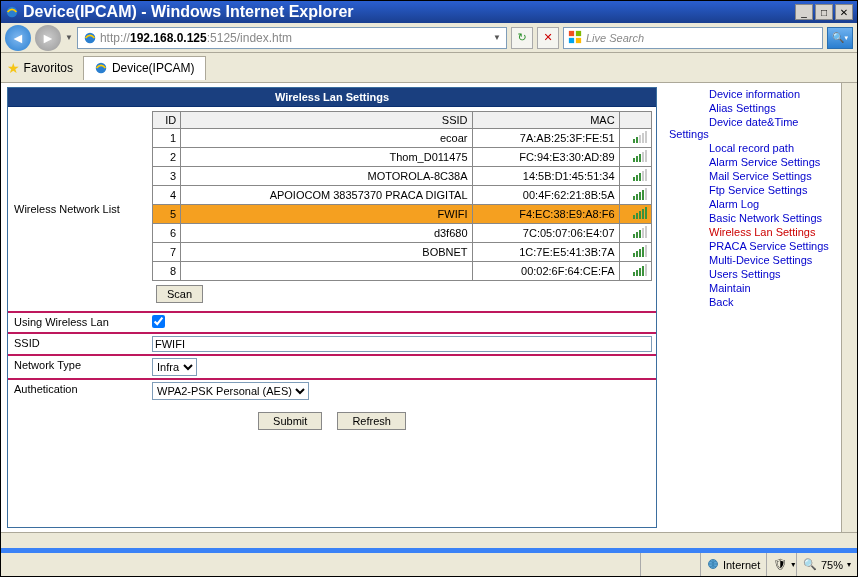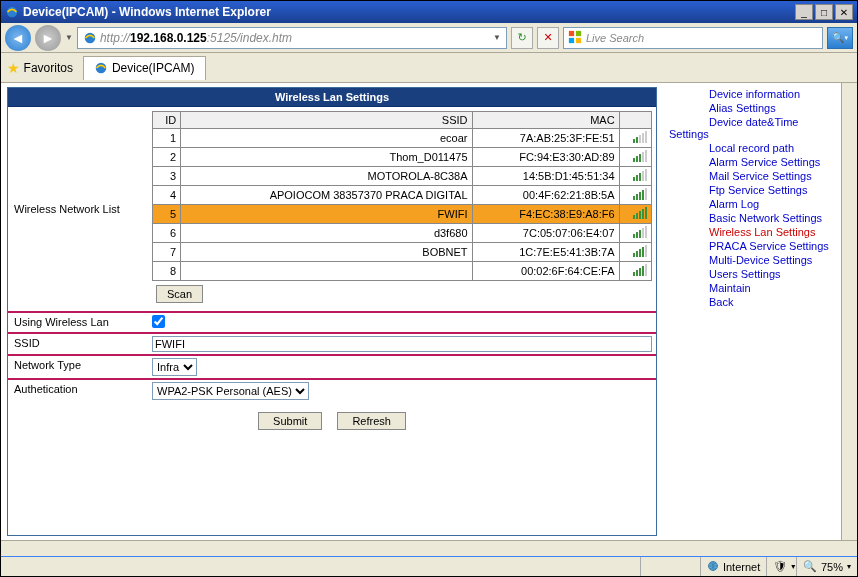--- a/index.html
+++ b/index.html
@@ -1,30 +1,30 @@
 <!DOCTYPE html>
 <html><head>
 <meta charset="utf-8">
 <style>
   * { box-sizing: border-box; }
   body { margin:0; font-family: Tahoma, Arial, sans-serif; font-size:11px; background:#fff; }
   .window { width:858px; height:577px; border:1px solid #000; background:#ece9d8; display:flex; flex-direction:column; }
   .titlebar { height:22px; background:linear-gradient(#2a5fd0,#1a3f90); color:#fff; display:flex; align-items:center; padding:0 4px; }
   .titlebar .icon { width:14px; height:14px; margin-right:4px; display:inline-flex; }
-  .title-text { font-weight:bold; font-size:12px; flex:1; }
+  .title-text { font-weight:bold; font-size:16px; flex:1; }
   .win-btns { display:flex; gap:2px; }
   .win-btn { width:18px; height:16px; background:#d6d3ce; border:1px solid #888; display:flex; align-items:center; justify-content:center; font-size:10px; color:#000; cursor:pointer; }
   .toolbar1 { height:30px; background:#ece9d8; border-bottom:1px solid #aca899; display:flex; align-items:center; padding:2px 4px; gap:4px; }
   .nav-btn { width:26px; height:26px; border-radius:50%; display:flex; align-items:center; justify-content:center; font-size:14px; color:#fff; cursor:pointer; }
   .nav-back { background:radial-gradient(#7fb8f0,#2a7fd0); }
   .nav-fwd { background:radial-gradient(#ccc,#999); }
   .url-wrap { flex:1; display:flex; align-items:center; background:#fff; border:1px solid #7f9db9; height:22px; padding:0 2px; }
   .url-wrap .ie { width:14px; height:14px; margin:0 3px; }
   .url-text { flex:1; border:none; outline:none; font-size:12px; }
-  .url-text .grey { color:#888;font-style:italic; }
+  .url-text .grey { color:#888; }
   .url-text .dark { color:#000; font-weight:bold; }
   .small-btn { width:22px; height:22px; border:1px solid #aaa; background:#f5f5f0; display:flex; align-items:center; justify-content:center; cursor:pointer; }
   .search-wrap { width:260px; display:flex; align-items:center; background:#fff; border:1px solid #7f9db9; height:22px; padding:0 4px; color:#888; font-style:italic; gap:4px; }
   .search-go { width:26px; height:22px; background:linear-gradient(#6fb2f0,#2a7fd0); border:1px solid #2a6fb0; display:flex; align-items:center; justify-content:center; color:#fff; font-size:10px; cursor:pointer; }
   .toolbar2 { height:30px; background:#ece9d8; border-bottom:1px solid #aca899; display:flex; align-items:center; padding:0 6px; gap:10px; }
   .fav { display:flex; align-items:center; gap:4px; font-size:12px; }
   .tab { height:24px; background:#fff; border:1px solid #aca899; border-bottom:none; padding:4px 10px; display:flex; align-items:center; gap:4px; font-size:12px; }
   .content-area { flex:1; background:#fff; display:flex; overflow:hidden; position:relative; }
   .scroll-right { width:16px; background:#ece9d8; border-left:1px solid #aca899; }
   .scroll-bottom { height:16px; background:#ece9d8; border-top:1px solid #aca899; }
@@ -49,21 +49,21 @@
   .val input[type=text] { width:100%; border:1px solid #7f9db9; font-size:11px; padding:1px 2px; height:16px; }
   .val select { font-size:11px; border:1px solid #7f9db9; height:18px; background:#fff; }
   .val input[type=checkbox] { margin:0; }
   .btn-row { text-align:center; padding:10px; }
   .btn-row button { padding:2px 14px; margin:0 6px; border:1px solid #888; background:#ece9d8; font-size:11px; cursor:pointer; }
   .right-col { width:170px; }
   .menu { list-style:none; padding:0; margin:0; }
   .menu li { font-size:11px; padding:1px 4px; cursor:pointer; }
   .menu a { color:#0000cc; text-decoration:none;padding-left:40px; }
   .menu li.active a { color:#cc0000; }
-  .statusbar { height:20px; background:#ece9d8; border-top:1px solid #3b82f6; display:flex; align-items:flex-end; font-size:11px; }
+  .statusbar { height:28px; background:#ece9d8; border-top:5px solid #3b82f6; display:flex; align-items:flex-end; font-size:11px; }
   .status-seg { border-left:1px solid #aaa; height:100%; display:flex; align-items:center; padding:0 6px; gap:4px; }
   .status-seg.first { border-left:none; flex:1; }
   .ie-logo { display:inline-block; width:14px; height:14px; }
   .ie-logo svg, .icon svg { width:14px; height:14px; }
 </style>
 </head>
 <body>
 
 <div class="window">
   <div class="titlebar">

